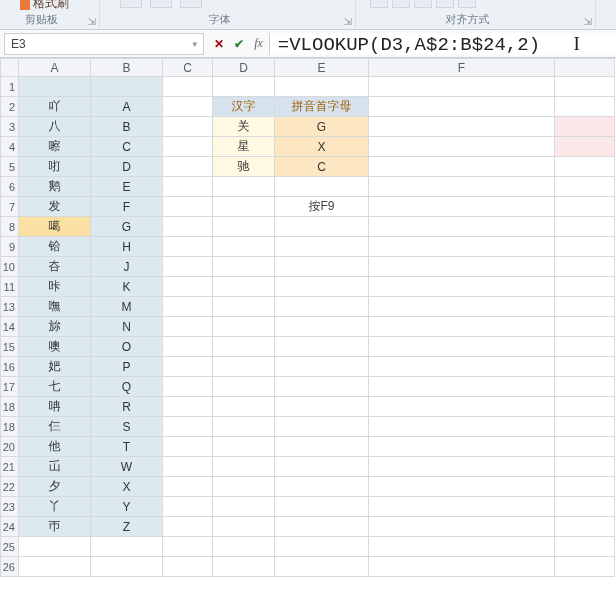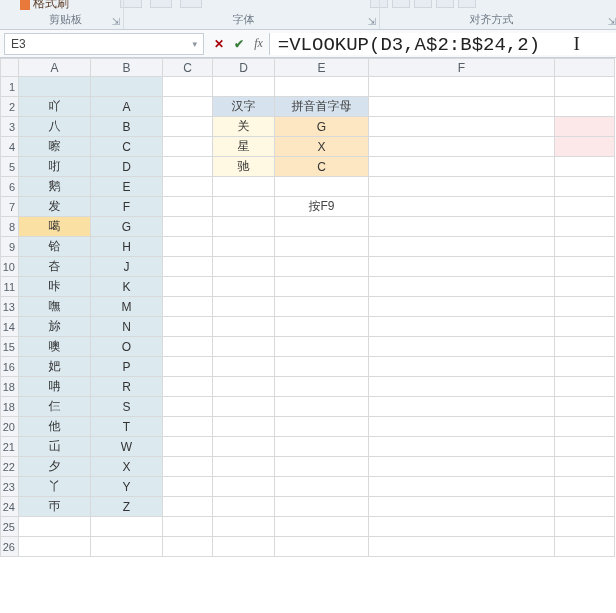--- a/index.html
+++ b/index.html
@@ -1,20 +1,20 @@
 <!DOCTYPE html>
 <html><head>
 <meta charset="utf-8">
 <style>
   * { box-sizing: border-box; margin: 0; padding: 0; }
   body { font-family: "Microsoft YaHei", SimSun, Arial, sans-serif; font-size: 12px; background: #fff; width: 616px; height: 613px; overflow: hidden; position: relative; }
 
   
   .ribbon { height: 30px; background: #ecf1f6; border-bottom: 1px solid #c6cfd8; position: relative; }
-  .ribbon .minisections { display: flex; height: 100%; margin-left: 24px; }
+  .ribbon .minisections { display: flex; height: 100%; }
   .ribbon .sec { flex: 0 0 auto; position: relative; border-right: 1px solid #d7dde4; text-align: center; color: #6f7a85; font-size: 11px; height:100%; }
   .ribbon .sec-label { position: absolute; bottom: 2px; left: 0; right: 16px; text-align: center; }
   .ribbon .launcher { position: absolute; right: 2px; bottom: 2px; width: 10px; height: 10px; font-size: 10px; line-height: 10px; color: #8a949f; }
   .ribbon .format-brush { position: absolute; top: -5px; left: 20px; display:flex; align-items:center; gap:3px; color:#5b3b25; font-size:12px; }
   .ribbon .format-brush .brush-icon { width:10px; height:12px; background:#e8793a; position:relative; }
   .ribbon .format-brush .brush-icon::after { content:""; position:absolute; left:2px; top:-4px; width:6px; height:4px; background:#bca889; }
 
   
   .rib-top-cut { position:absolute; top:-8px; left:120px; display:flex; gap:8px; }
   .rib-top-cut .stub { width:22px; height:16px; background:#e6ecf2; border:1px solid #cfd6de; }
@@ -51,21 +51,21 @@
   .fill-light-blue { background:#dceaf0; }
   .fill-peach { background:#fde7c3; }
   .fill-cream { background:#fff9e3; }
   .fill-pink { background:#fce8e8; }
   .hdr-blue { background:#d6e3ee; }
 
   
   .sel-amber { background:#fbe0a3; }
 
   
-  .hz { color:#404040; }
+  .hz { color:#a16207; }
 
   
 
   .f9-text { color:#444; }
 
   
   .col-hdr th { height:18px; }
 
 </style>
 </head>
@@ -299,20 +299,30 @@
           <th class="rowhdr">16</th>
           <td class="fill-light-blue">妑</td>
           <td class="fill-light-blue">P</td>
           <td></td>
           <td></td>
           <td></td>
           <td></td>
           <td></td>
         </tr>
     <tr>
+          <th class="rowhdr">17</th>
+          <td class="fill-light-blue">七</td>
+          <td class="fill-light-blue">Q</td>
+          <td></td>
+          <td></td>
+          <td></td>
+          <td></td>
+          <td></td>
+        </tr>
+    <tr>
           <th class="rowhdr">18</th>
           <td class="fill-light-blue">呥</td>
           <td class="fill-light-blue">R</td>
           <td></td>
           <td></td>
           <td></td>
           <td></td>
           <td></td>
         </tr>
     <tr>

